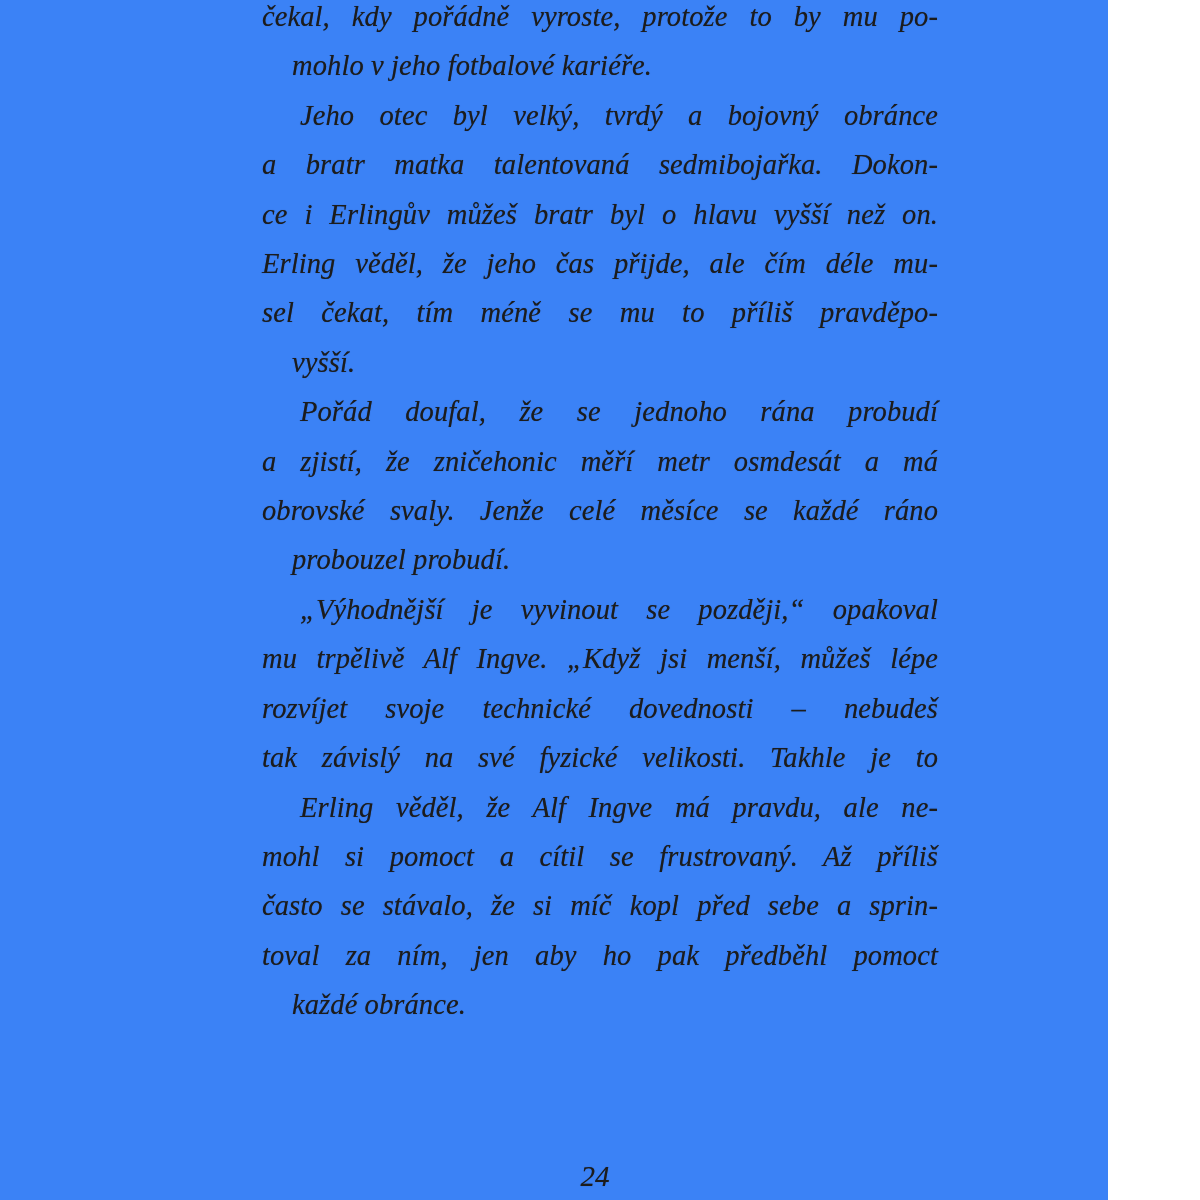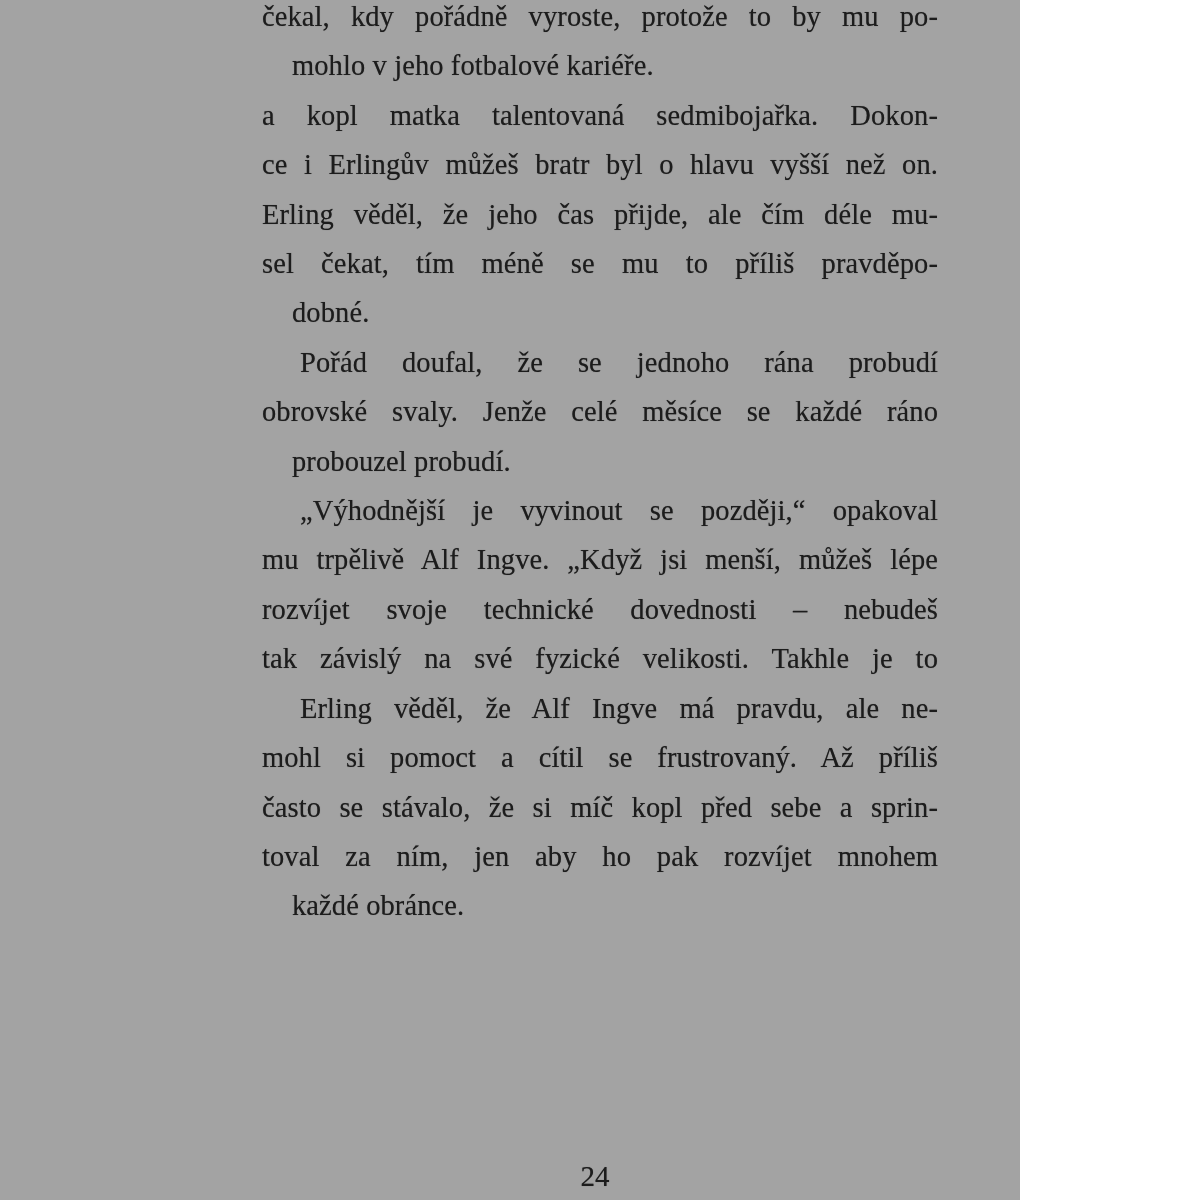--- a/index.html
+++ b/index.html
@@ -2,26 +2,27 @@
 <html><head>
 <meta charset="utf-8">
 <style>
   html, body {
     margin: 0;
     padding: 0;
     background: #ffffff;
   }
   .page {
     position: relative;
-    width: 1020px;
+    width: 1108px;
     height: 1200px;
-    background: #a3a3a3;
+    background: #3b82f6;
     overflow: hidden;
     font-family: "Liberation Serif", "DejaVu Serif", serif;
     color: #1c1c1c;
+    font-style: italic;
   }
   .text-block {
     position: absolute;
     left: 262px;
     top: -8px;
     width: 676px;
   }
   .line {
     font-size: 28.5px;
     line-height: 49.4px;
@@ -48,32 +49,34 @@
     text-shadow: 0 0 0.7px rgba(20,20,20,0.55);
   }
 </style>
 </head>
 <body>
 
 <div class="page">
   <div class="text-block">
       <div class="line">čekal, kdy pořádně vyroste, protože to by mu po-</div>
       <div class="line end">mohlo v jeho fotbalové kariéře.</div>
-      <div class="line">a kopl matka talentovaná sedmibojařka. Dokon-</div>
+      <div class="line indent">Jeho otec byl velký, tvrdý a bojovný obránce</div>
+      <div class="line">a bratr matka talentovaná sedmibojařka. Dokon-</div>
       <div class="line">ce i Erlingův můžeš bratr byl o hlavu vyšší než on.</div>
       <div class="line">Erling věděl, že jeho čas přijde, ale čím déle mu-</div>
       <div class="line">sel čekat, tím méně se mu to příliš pravděpo-</div>
-      <div class="line end">dobné.</div>
+      <div class="line end">vyšší.</div>
       <div class="line indent">Pořád doufal, že se jednoho rána probudí</div>
+      <div class="line">a zjistí, že zničehonic měří metr osmdesát a má</div>
       <div class="line">obrovské svaly. Jenže celé měsíce se každé ráno</div>
       <div class="line end">probouzel probudí.</div>
       <div class="line indent">„Výhodnější je vyvinout se později,“ opakoval</div>
       <div class="line">mu trpělivě Alf Ingve. „Když jsi menší, můžeš lépe</div>
       <div class="line">rozvíjet svoje technické dovednosti – nebudeš</div>
       <div class="line">tak závislý na své fyzické velikosti. Takhle je to</div>
       <div class="line indent">Erling věděl, že Alf Ingve má pravdu, ale ne-</div>
       <div class="line">mohl si pomoct a cítil se frustrovaný. Až příliš</div>
       <div class="line">často se stávalo, že si míč kopl před sebe a sprin-</div>
-      <div class="line">toval za ním, jen aby ho pak rozvíjet mnohem</div>
+      <div class="line">toval za ním, jen aby ho pak předběhl pomoct</div>
       <div class="line end">každé obránce.</div>
     </div>
   <div class="page-number">24</div>
 </div>
 
 </body></html>

